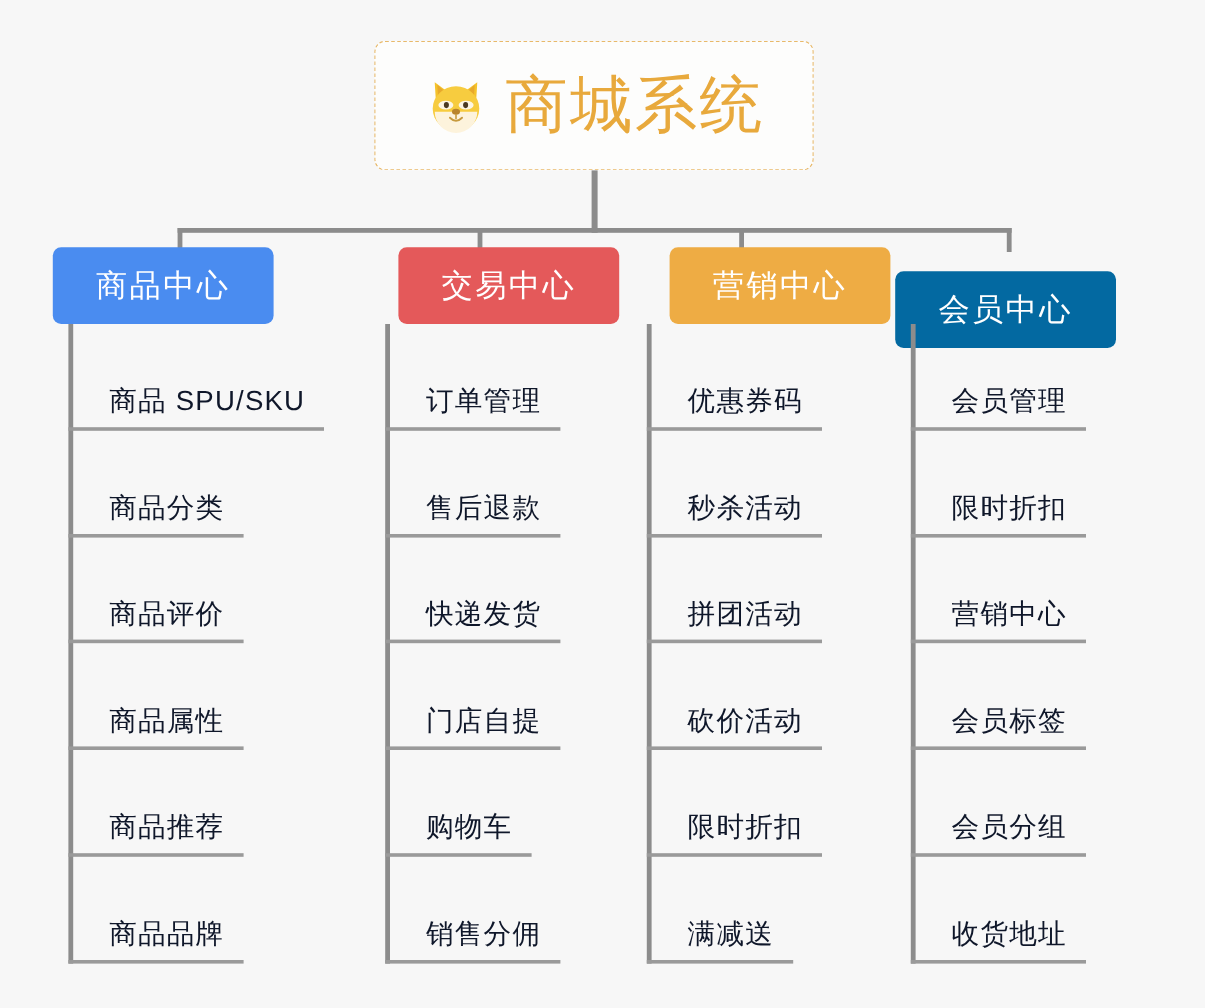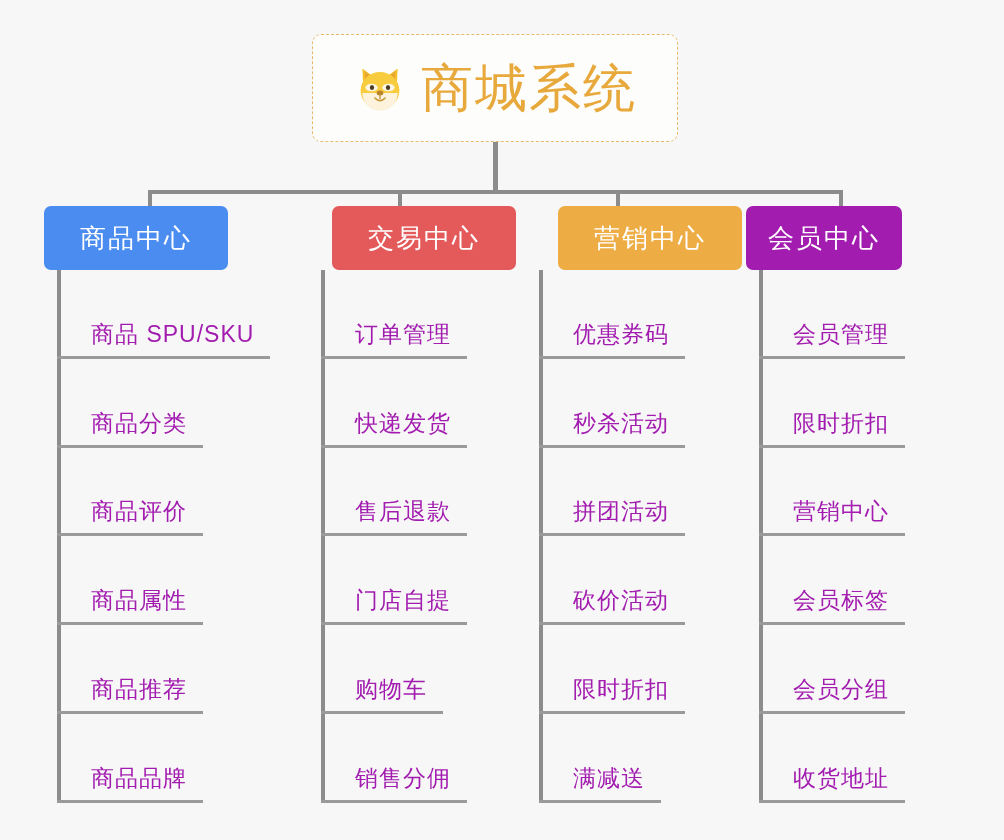--- a/index.html
+++ b/index.html
@@ -66,21 +66,21 @@
   .leaves{position:absolute;top:64px;left:13px;}
   .leaf{
     position:relative;
     height:88.8px;
     display:flex;
     align-items:flex-end;
     padding-left:34px;
   }
   .leaf-label{
     font-size:23px;
-    color:#a21caf;
+    color:#0f172a;
     line-height:1;
     padding-bottom:13px;
     white-space:nowrap;
     position:relative;
     letter-spacing:1px;
   }
   .leaf-underline{
     position:absolute;
     left:0;
     bottom:0;
@@ -89,21 +89,21 @@
   }
 
   
   #col-0{left:44px;}
   #col-0 .cat-box{width:184px;background:#4a8cf0;}
   #col-1{left:308px;}
   #col-1 .cat-box{width:184px;background:#e4595a;margin-left:24px;}
   #col-2{left:526px;padding-left:32px;}
   #col-2 .cat-box{width:184px;background:#eeac44;}
   #col-3{left:746px;}
-  #col-3 .cat-box{width:156px;background:#a21caf;}
+  #col-3 .cat-box{width:184px;background:#0369a1;margin-top:20px;}
 </style>
 </head>
 <body>
 
 <div id="root-canvas">
 
   <div class="root-node">
     <svg class="root-emoji" viewBox="0 0 64 64">
       <path d="M11 9 L12 26 L22 17 Z" fill="#f5c32c"></path>
       <path d="M53 9 L52 26 L42 17 Z" fill="#f5c32c"></path>
@@ -163,25 +163,25 @@
 
   <div class="col" id="col-1">
     <div class="cat-box">交易中心</div>
     <div class="trunk" style="height: 532.8px;"></div>
     <div class="leaves">
       <div class="leaf">
           <span class="leaf-label">订单管理</span>
           <span class="leaf-underline" style="width: 146px;"></span>
         </div>
       <div class="leaf">
+          <span class="leaf-label">售后退款</span>
+          <span class="leaf-underline" style="width: 146px;"></span>
+        </div>
+      <div class="leaf">
           <span class="leaf-label">快递发货</span>
-          <span class="leaf-underline" style="width: 146px;"></span>
-        </div>
-      <div class="leaf">
-          <span class="leaf-label">售后退款</span>
           <span class="leaf-underline" style="width: 146px;"></span>
         </div>
       <div class="leaf">
           <span class="leaf-label">门店自提</span>
           <span class="leaf-underline" style="width: 146px;"></span>
         </div>
       <div class="leaf">
           <span class="leaf-label">购物车</span>
           <span class="leaf-underline" style="width: 122px;"></span>
         </div>

